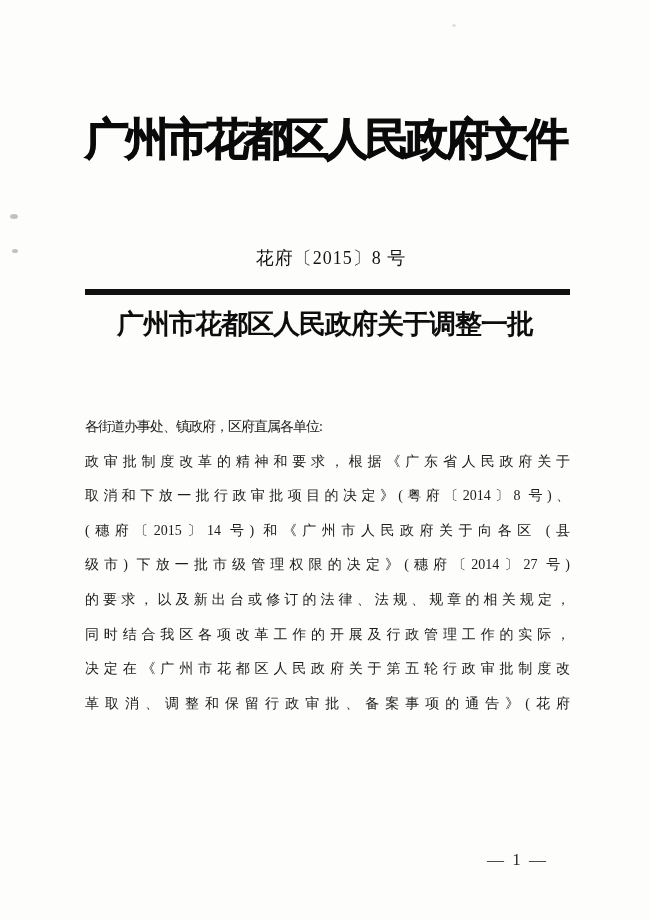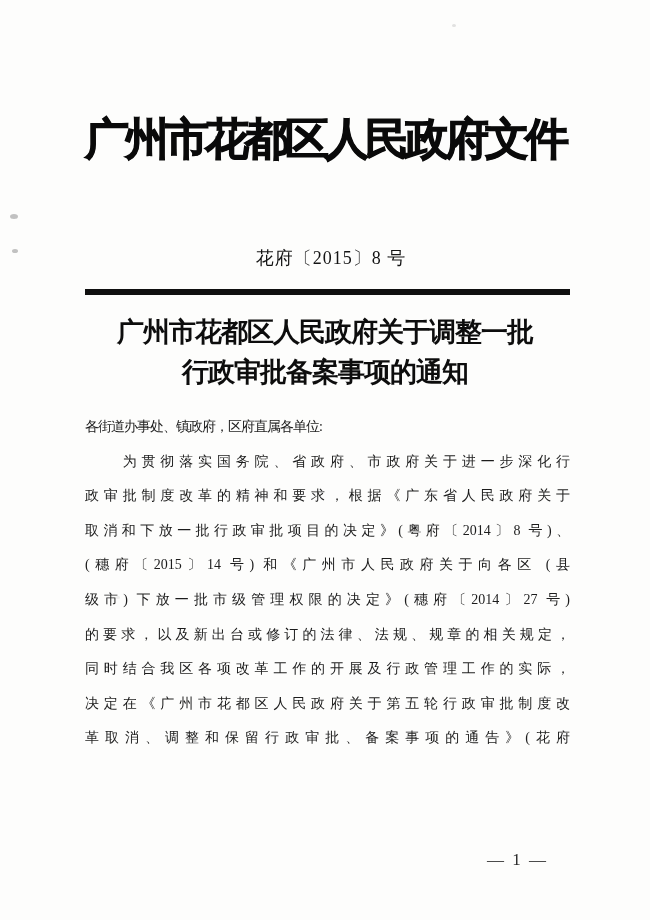--- a/index.html
+++ b/index.html
@@ -47,21 +47,21 @@
     position: absolute;
     top: 289px;
     left: 85px;
     width: 485px;
     height: 6px;
     background: #101010;
   }
   
   .notice-title {
     position: absolute;
-    top: 312px;
+    top: 304px;
     left: 40px;
     right: 40px;
     text-align: center;
     font-weight: 700;
     font-size: 27px;
     letter-spacing: -1px;
     line-height: 40px;
     color: #0d0d0d;
   }
   
@@ -118,26 +118,24 @@
   <div class="speck s4"></div>
 
   <div class="header-title">广州市花都区人民政府文件</div>
 
   <div class="doc-number">花府〔2015〕8 号</div>
 
   <div class="rule"></div>
 
   <div class="notice-title">
     <div>广州市花都区人民政府关于调整一批</div>
-    <div>行政审批备案事项的通知</div>
   </div>
 
   <div class="body-block">
     <div class="salutation">各街道办事处、镇政府，区府直属各单位:</div>
-    <div class="body-line">　　为贯彻落实国务院、省政府、市政府关于进一步深化行</div>
     <div class="body-line">政审批制度改革的精神和要求，根据《广东省人民政府关于</div>
     <div class="body-line">取消和下放一批行政审批项目的决定》(粤府〔2014〕8 号)、</div>
     <div class="body-line">(穗府〔2015〕14 号) 和《广州市人民政府关于向各区 (县</div>
     <div class="body-line">级市) 下放一批市级管理权限的决定》(穗府〔2014〕27 号)</div>
     <div class="body-line">的要求，以及新出台或修订的法律、法规、规章的相关规定，</div>
     <div class="body-line">同时结合我区各项改革工作的开展及行政管理工作的实际，</div>
     <div class="body-line">决定在《广州市花都区人民政府关于第五轮行政审批制度改</div>
     <div class="body-line">革取消、调整和保留行政审批、备案事项的通告》(花府</div>
   </div>
 

